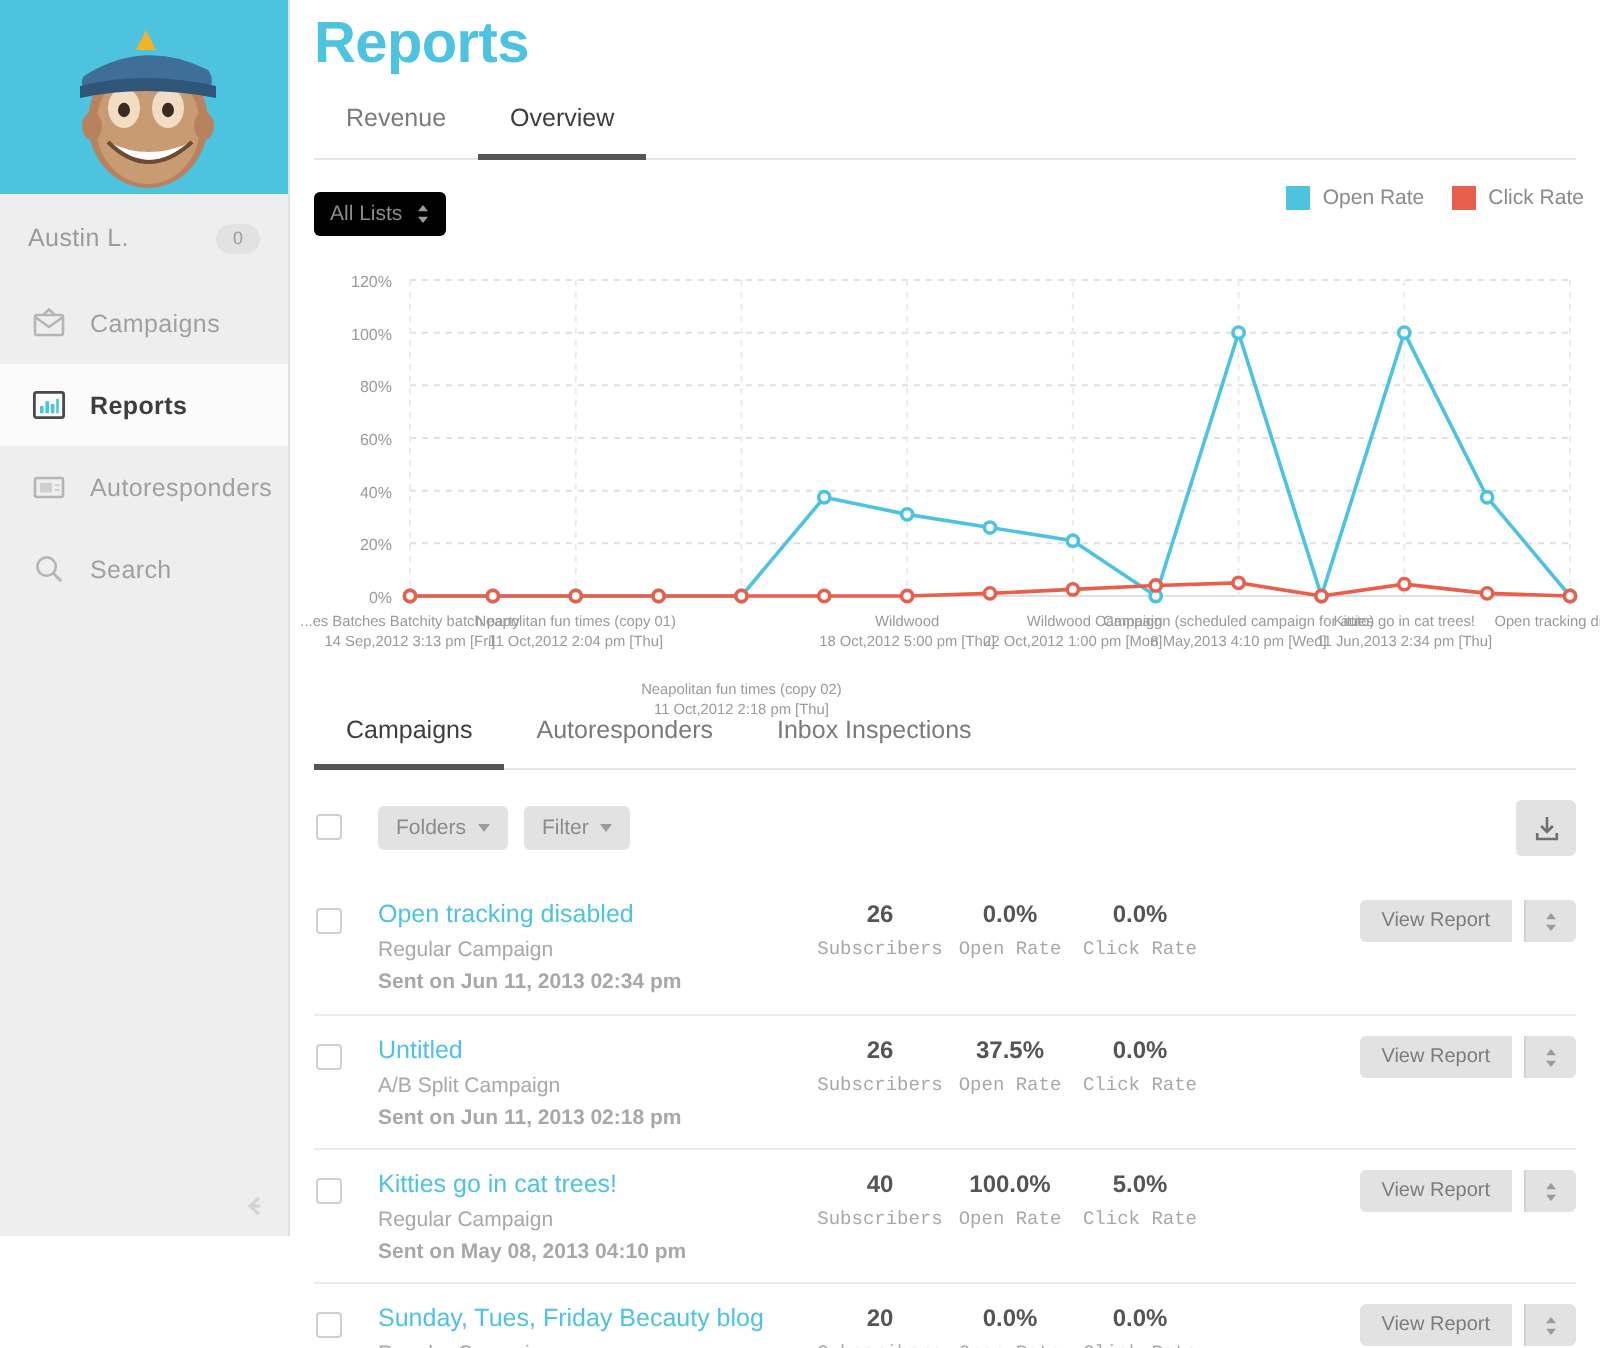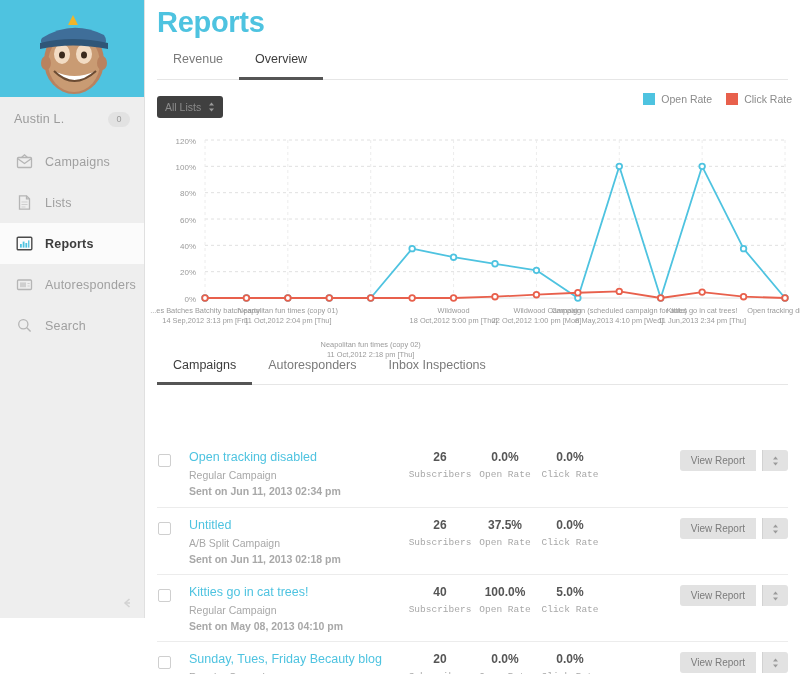--- a/index.html
+++ b/index.html
@@ -70,21 +70,21 @@
     cursor: pointer; position: relative; white-space: nowrap;
   }
   .tab.active { color: #3d3d3d; }
   .tab.active::after {
     content: ""; position: absolute; left: 0; right: 0; bottom: -1px;
     height: 3px; background: #555;
   }
 
   .alllists {
     position: absolute; left: 12px; top: 96px;
-    background: #404040; border-radius: 3px; height: 22px;
+    background: #000000; border-radius: 3px; height: 22px;
     display: flex; align-items: center; padding: 0 8px; gap: 7px;
     font-size: 10.5px; color: #8b8b8b; cursor: pointer;
   }
   .stepper { display: flex; flex-direction: column; gap: 2px; line-height: 0; }
 
   .legend {
     position: absolute; right: 8px; top: 93px;
     display: flex; align-items: center; gap: 14px;
   }
   .lg-item { display: flex; align-items: center; gap: 6px; }
@@ -190,28 +190,20 @@
 
     <div class="nav-item">
       <svg class="nav-ico" viewBox="0 0 17 17">
         <rect x="1.5" y="4.5" width="14" height="10" rx="1" fill="none" stroke="#b5b5b5" stroke-width="1.3"></rect>
         <path d="M1.5 5.5 L8.5 10.5 L15.5 5.5" fill="none" stroke="#b5b5b5" stroke-width="1.3"></path>
         <path d="M5.5 4.5 L8.5 1.8 L11.5 4.5" fill="none" stroke="#b5b5b5" stroke-width="1.3"></path>
       </svg>
       <span class="nav-label">Campaigns</span>
     </div>
 
-    <div class="nav-item">
-      <svg class="nav-ico" viewBox="0 0 17 17">
-        <path d="M3.5 1.8 h7 l3 3 v10.4 h-10 z" fill="none" stroke="#b5b5b5" stroke-width="1.3"></path>
-        <path d="M10.5 1.8 v3 h3" fill="none" stroke="#b5b5b5" stroke-width="1.3"></path>
-        <path d="M5.5 8 h6 M5.5 10.5 h6 M5.5 13 h4" stroke="#cfcfcf" stroke-width="1"></path>
-      </svg>
-      <span class="nav-label">Lists</span>
-    </div>
 
     <div class="nav-item active">
       <svg class="nav-ico" viewBox="0 0 17 17">
         <rect x="1.2" y="2.2" width="14.6" height="12.6" rx="1" fill="none" stroke="#4a4a4a" stroke-width="1.4"></rect>
         <rect x="4" y="9" width="1.8" height="3.6" fill="#4ec3e0"></rect>
         <rect x="6.7" y="6.6" width="1.8" height="6" fill="#4ec3e0"></rect>
         <rect x="9.4" y="8" width="1.8" height="4.6" fill="#4ec3e0"></rect>
         <rect x="12.1" y="5.4" width="1.3" height="7.2" fill="#4ec3e0"></rect>
       </svg>
       <span class="nav-label">Reports</span>
@@ -340,20 +332,38 @@
         <div class="xlab" style="left: 557.143px; top: 0px;"><span class="l1">Kitties go in cat trees!</span><span class="l2">11 Jun,2013 2:34 pm [Thu]</span></div>
         <div class="xlab" style="left: 640px; top: 0px;"><span class="l1">Open tracking disabled</span><span class="l2"></span></div>
       </div>
 
     <div class="tabs-bottom">
       <div class="tab active">Campaigns</div>
       <div class="tab">Autoresponders</div>
       <div class="tab">Inbox Inspections</div>
     </div>
 
+    <div class="toolbar">
+      <span class="cbox tb-cbox"></span>
+      <span class="btn-grey tb-folders">
+        <span>Folders</span>
+        <span class="caret"></span>
+      </span>
+      <span class="btn-grey tb-filter">
+        <span>Filter</span>
+        <span class="caret"></span>
+      </span>
+      <span class="dl-btn">
+        <svg width="15" height="15" viewBox="0 0 15 15">
+          <path d="M7.5 1.5 v7" stroke="#6f6f6f" stroke-width="1.3" fill="none"></path>
+          <path d="M4.6 6 L7.5 9 L10.4 6" stroke="#6f6f6f" stroke-width="1.3" fill="none"></path>
+          <path d="M2.6 9.5 v3 h9.8 v-3" stroke="#6f6f6f" stroke-width="1.3" fill="none"></path>
+        </svg>
+      </span>
+    </div>
 
     <div class="rows" id="rows">
         <div class="row">
           <span class="cbox row-cbox"></span>
           <div class="r-title">Open tracking disabled</div>
           <div class="r-type">Regular Campaign</div>
           <div class="r-sent">Sent on Jun 11, 2013 02:34 pm</div>
           <div class="metric m1">
             <span class="m-val">26</span>
             <span class="m-lab">Subscribers</span>

